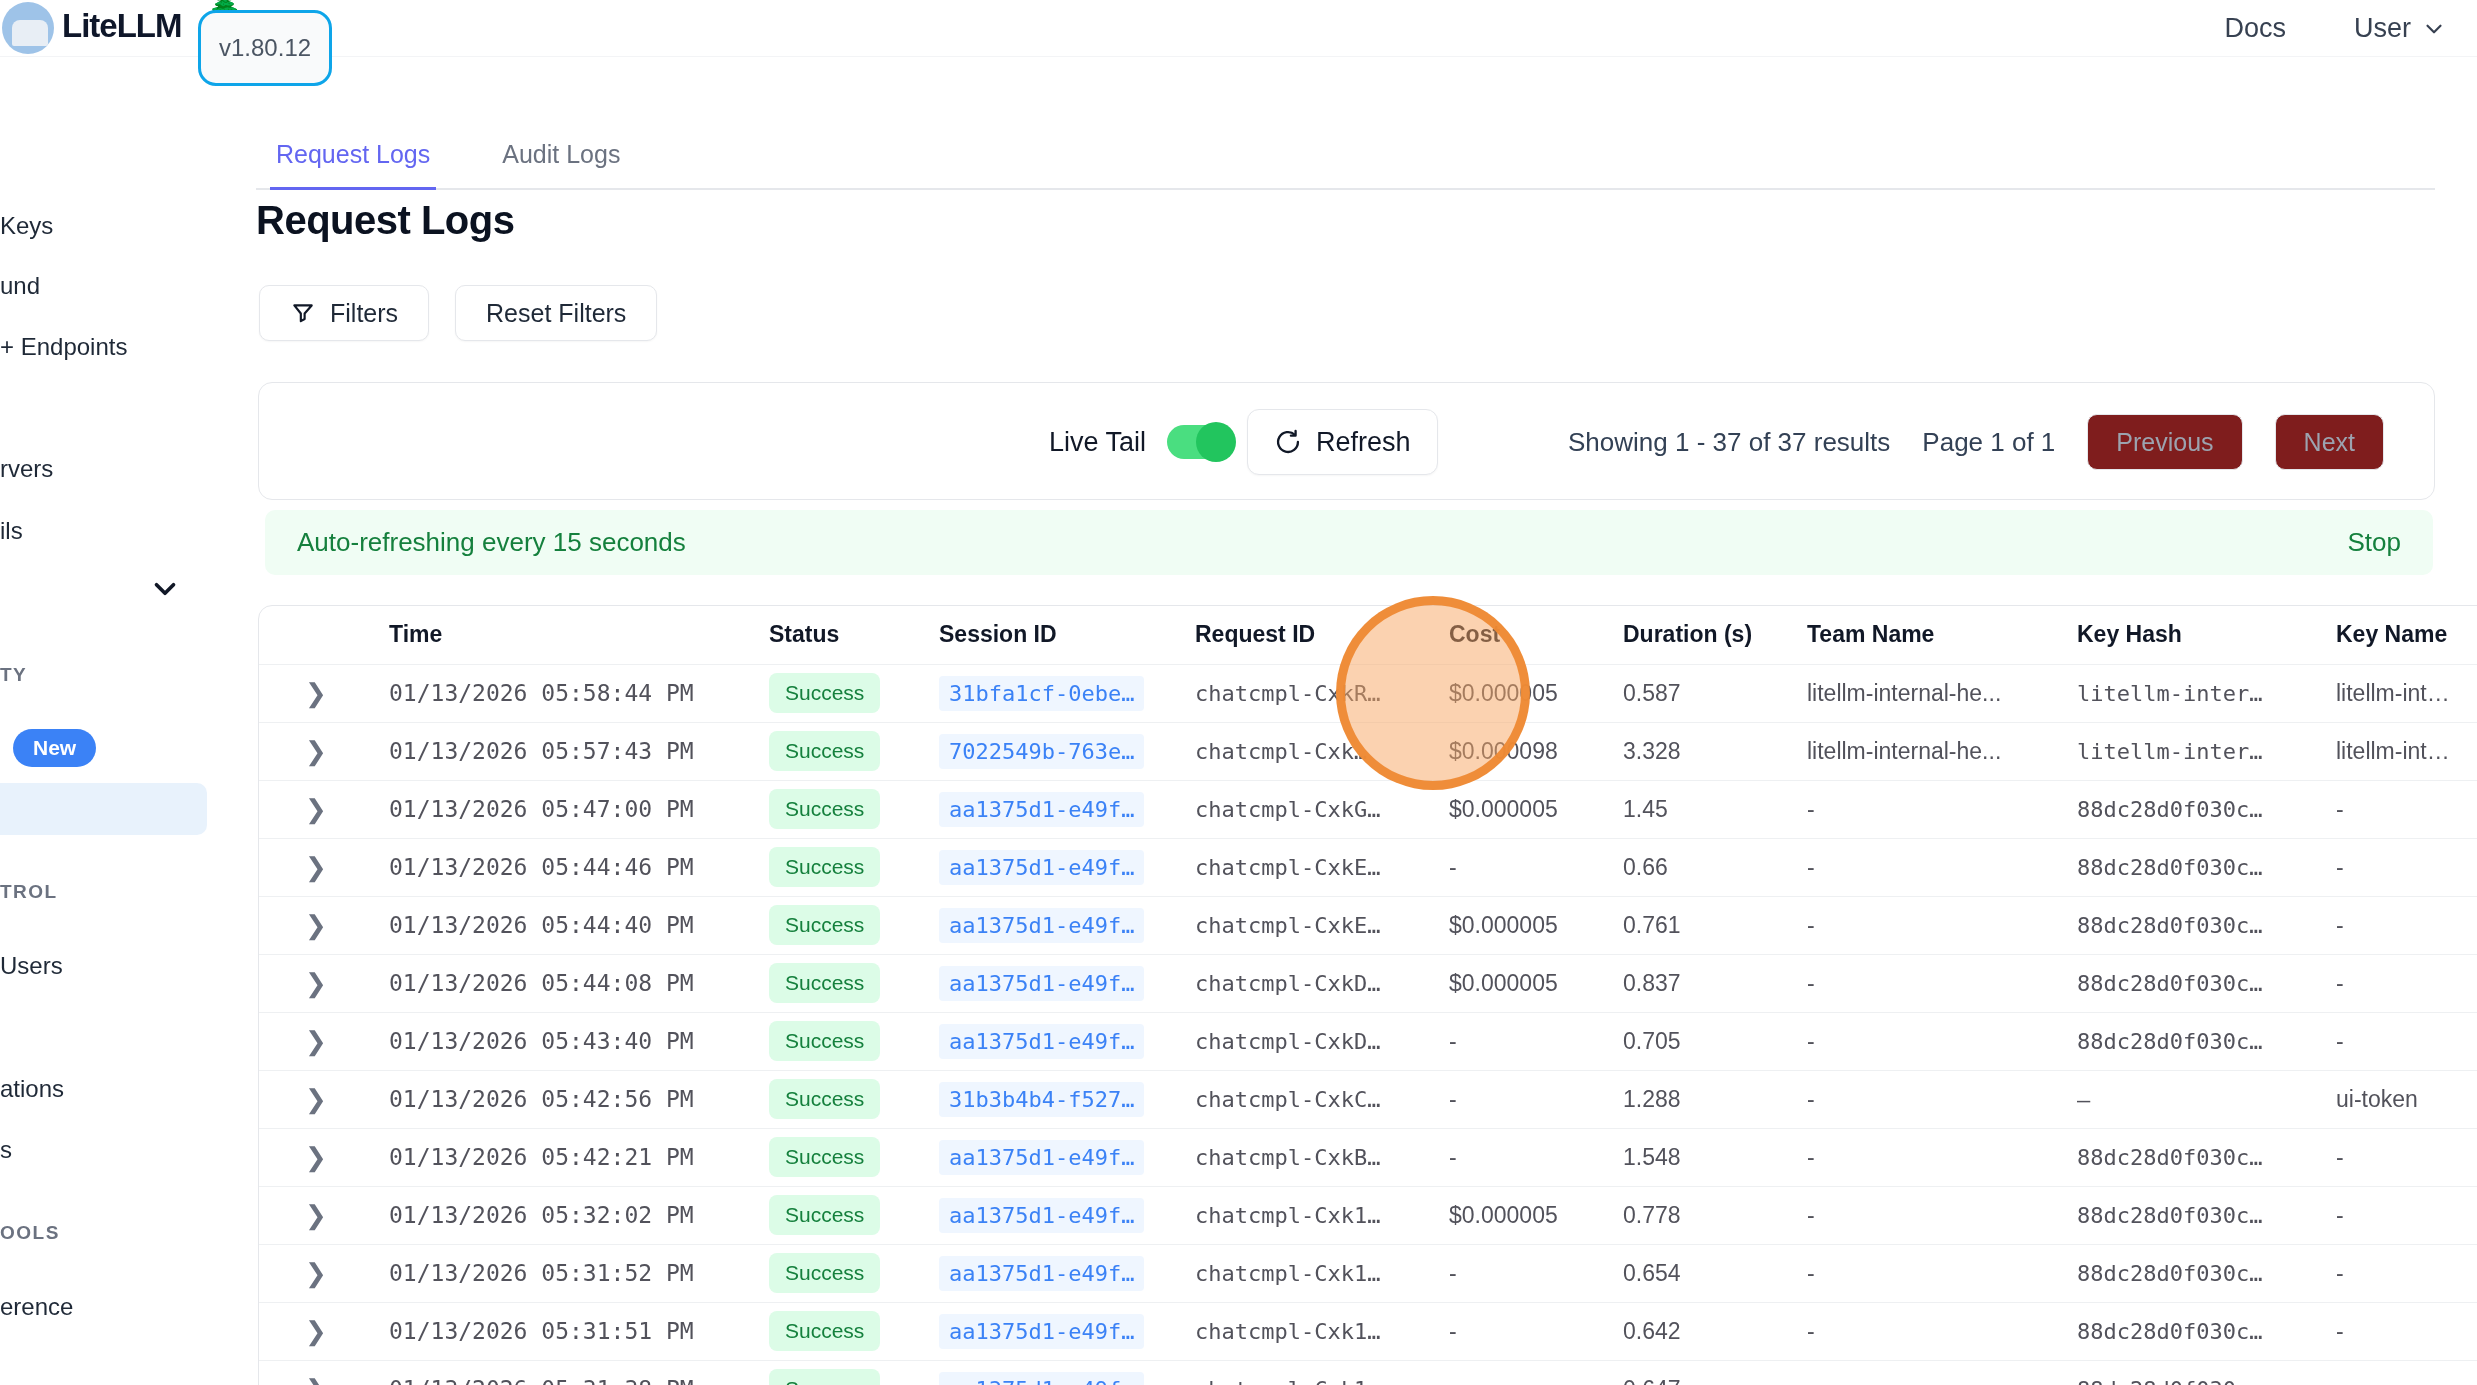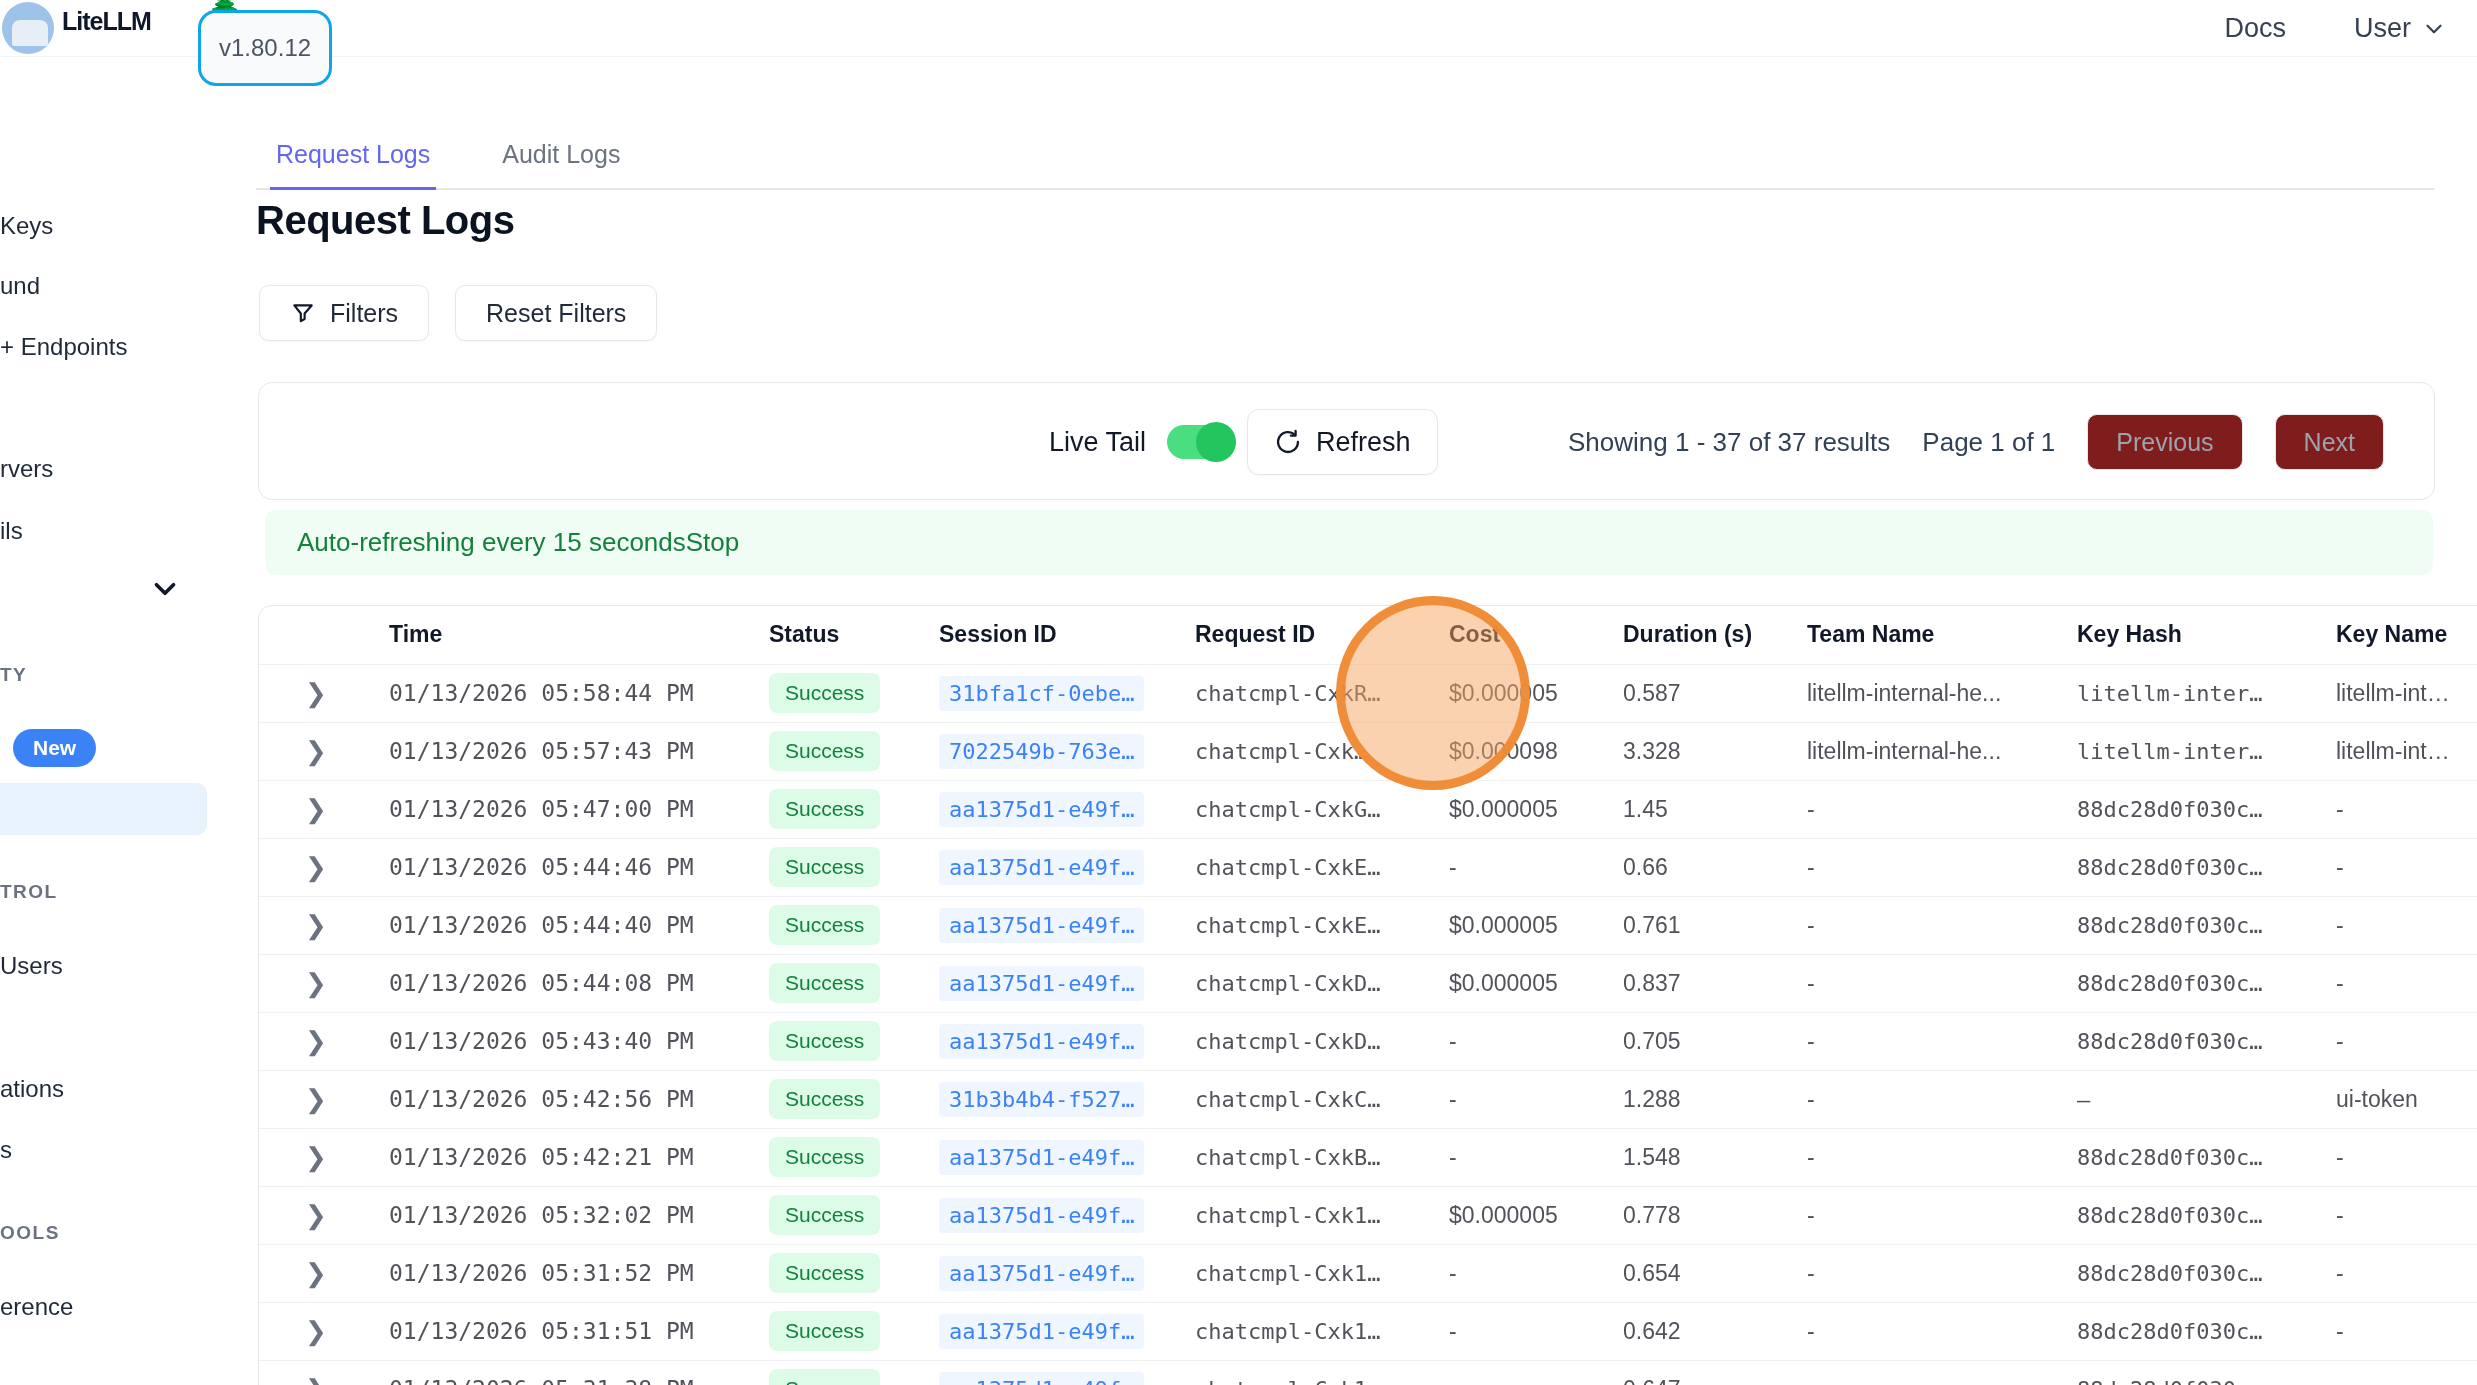--- a/index.html
+++ b/index.html
@@ -6,21 +6,21 @@
   html,body { width:2477px; height:1385px; overflow:hidden; background:#fff;
     font-family:"Liberation Sans", sans-serif; color:#111827; }
 
   
   .topbar { position:absolute; left:0; top:0; width:2477px; height:57px; background:#fff;
     border-bottom:1px solid #f3f4f6; z-index:10; }
   .logo-circle { position:absolute; left:2px; top:2px; width:52px; height:52px; border-radius:50%;
     background:#9ec3e8; overflow:hidden; }
   .logo-circle::after { content:""; position:absolute; left:10px; top:18px; width:36px; height:26px;
     background:#e8eef5; border-radius:8px 8px 2px 2px; }
-  .brand { position:absolute; left:62px; top:7px; font-size:25px; font-weight:700; color:#0f172a; letter-spacing:-1px; }
+  .brand { position:absolute; left:62px; top:7px; font-size:33px; font-weight:700; color:#0f172a; letter-spacing:-1px; }
   .tree-decoration { position:absolute; left:206px; top:-10px; font-size:30px; }
   .version-badge { position:absolute; left:198px; top:10px; padding:21px 18px; background:#f9fafb;
     border:3px solid #0ea5e9; border-radius:18px; font-size:24px; color:#4b5563; }
   .topbar-right { position:absolute; right:30px; top:0; height:57px; display:flex; align-items:center; gap:68px; }
   .topbar-link { font-size:27px; color:#374151; cursor:pointer; }
   .user-menu { display:flex; align-items:center; gap:10px; font-size:27px; color:#374151; cursor:pointer; }
 
   
   .sidebar { position:absolute; left:0; top:57px; width:207px; height:1328px; background:#fff; z-index:5; }
   .sb-item { position:absolute; left:0; transform:translateY(-50%); font-size:24px; color:#1f2937;
@@ -65,21 +65,21 @@
     background:#4ade80; cursor:pointer; }
   .toggle-knob { position:absolute; right:-3px; top:-3px; width:40px; height:40px; border-radius:50%;
     background:#22c55e; }
   .pagination-group { position:absolute; right:50px; top:0; height:118px; display:flex; align-items:center; gap:32px; }
   .results-text, .page-info { font-size:26px; color:#334155; }
   .pg-btn { height:56px; padding:0 28px; display:flex; align-items:center; background:#7f1d1d;
     border:1px solid #e5e7eb; border-radius:10px; font-size:25px; color:#9ca3af; cursor:pointer; }
 
   
   .refresh-banner { position:absolute; left:265px; top:510px; width:2168px; height:65px; background:#f0fdf4;
-    border-radius:10px; display:flex; align-items:center; padding:0 32px; }
+    border-radius:10px; display:flex; align-items:center; justify-content:space-between; padding:0 32px; }
   .refresh-banner .msg { font-size:26px; color:#15803d; }
   .refresh-banner .stop { font-size:26px; color:#15803d; cursor:pointer; }
 
   
   .table-card { position:absolute; left:258px; top:605px; width:2362px; height:1200px;
     border:1px solid #e5e7eb; border-radius:14px 14px 0 0; background:#fff; overflow:hidden; }
   table { border-collapse:collapse; table-layout:fixed; width:2360px; }
   th { text-align:left; font-size:23px; font-weight:700; color:#111827; height:58px; padding:0 10px 0 0;
     white-space:nowrap; overflow:hidden; }
   td { height:58px; padding:0 10px 0 0; font-size:23px; color:#52525b; white-space:nowrap; overflow:hidden; }

